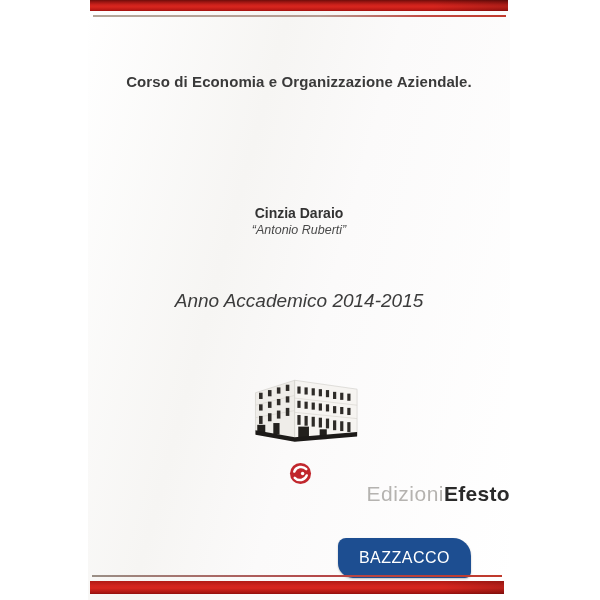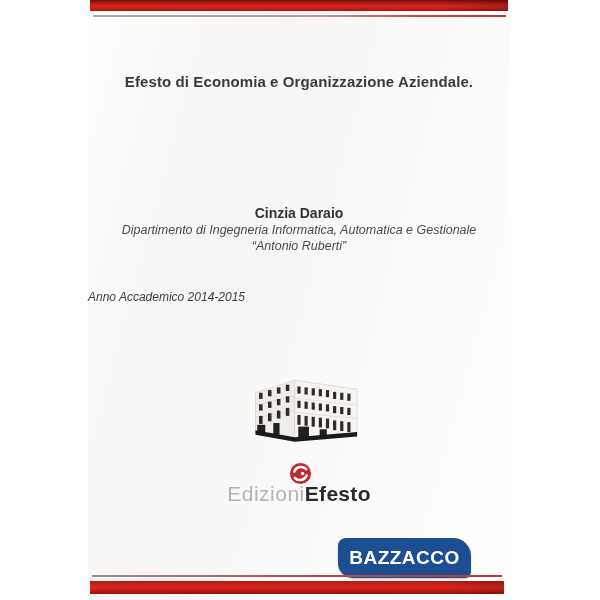--- a/index.html
+++ b/index.html
@@ -38,56 +38,55 @@
   .title-block{
     position:absolute;top:71px;left:0;right:0;text-align:center;
     font-size:15px;font-weight:bold;color:#3a3a3a;line-height:22px;letter-spacing:.1px;
   }
   .author-block{
     position:absolute;top:197px;left:0;right:0;text-align:center;color:#444;
   }
   .author-name{font-size:14px;font-weight:bold;color:#333;line-height:19px;margin-top:7px;}
   .affil-line{font-size:12.5px;font-style:italic;line-height:15.5px;color:#4a4a4a;}
   .anno-line{
-    position:absolute;top:290px;left:0;right:0;text-align:left;
-    font-size:12px;font-style:italic;color:#3c3c3c;
+    position:absolute;top:290px;left:0;right:0;text-align:center;
+    font-size:19px;font-style:italic;color:#3c3c3c;
   }
   
   .building{position:absolute;left:158px;top:366px;width:117px;height:82px;}
   
   .efesto-icon{position:absolute;top:462px;left:201px;width:23px;height:23px;}
   .publisher-line{
-    position:absolute;top:482px;left:0;right:0;text-align:center;font-size:21px;line-height:24px;
+    position:absolute;top:482px;left:0;right:0;text-align:right;font-size:21px;line-height:24px;
   }
   .publisher-prefix{color:#b5b3b0;font-weight:400;letter-spacing:.5px;}
   .publisher-name{color:#2a2a2a;font-weight:bold;letter-spacing:.3px;}
   
   .badge{
     position:absolute;top:538px;left:250px;width:133px;height:40px;
     background:#1d4e91;border-radius:8px 18px 6px 15px;
     display:flex;align-items:center;justify-content:center;
-    color:#ffffff;font-size:19px;font-weight:bold;letter-spacing:.5px;
+    color:#ffffff;font-size:16px;font-weight:normal;letter-spacing:.5px;
     box-shadow:0 1px 2px rgba(0,0,0,.25);
   }
 </style>
 </head>
 <body>
 
 <div class="page">
 
   <div class="band-top"></div>
   <div class="rule-top"></div>
 
   <div class="title-block">
-    <div>Efesto di Economia e Organizzazione Aziendale.</div>
+    <div>Corso di Economia e Organizzazione Aziendale.</div>
   </div>
 
   <div class="author-block">
     <div class="author-name">Cinzia Daraio</div>
-    <div class="affil-line">Dipartimento di Ingegneria Informatica, Automatica e Gestionale</div>
     <div class="affil-line">“Antonio Ruberti”</div>
   </div>
 
   <div class="anno-line">Anno Accademico 2014-2015</div>
 
   <svg class="building" viewBox="0 0 130 92" aria-hidden="true">
 
     <polygon points="10,30 54,16 54,84 10,76" fill="#efede9" stroke="#c9c6c0" stroke-width="0.6"></polygon>
 
     <polygon points="54,16 124,26 124,78 54,84" fill="#f6f4f1" stroke="#c9c6c0" stroke-width="0.6"></polygon>

